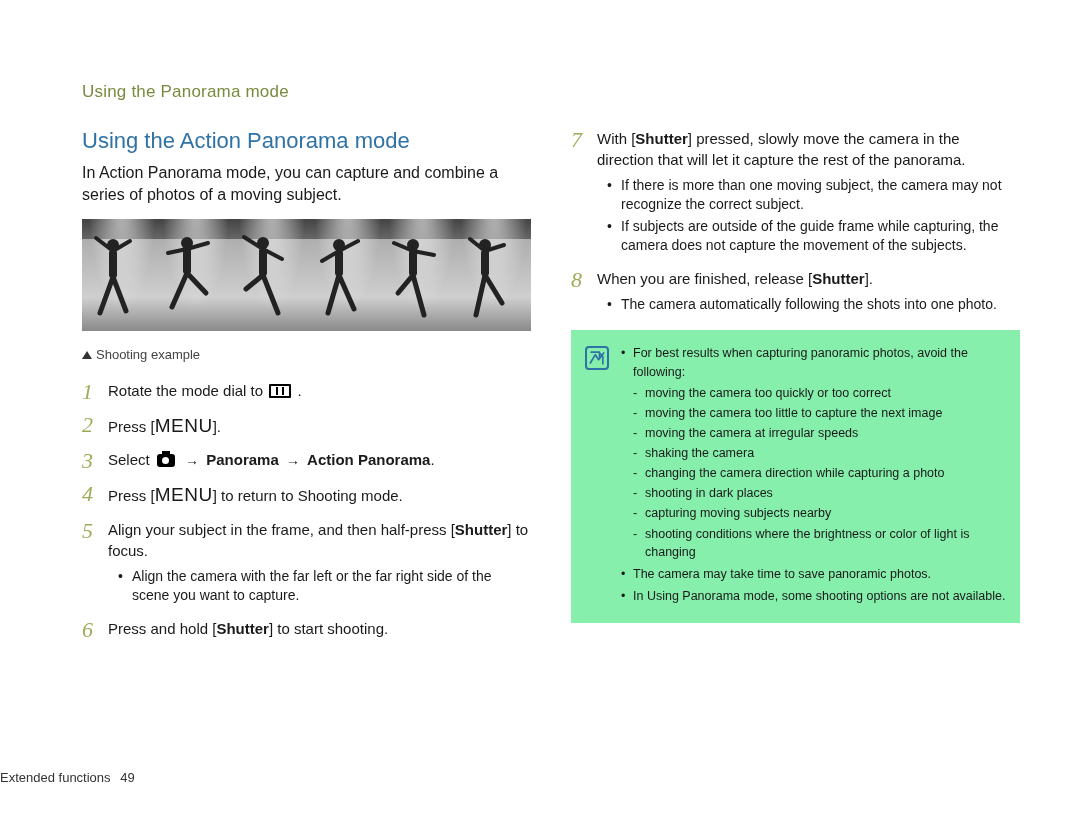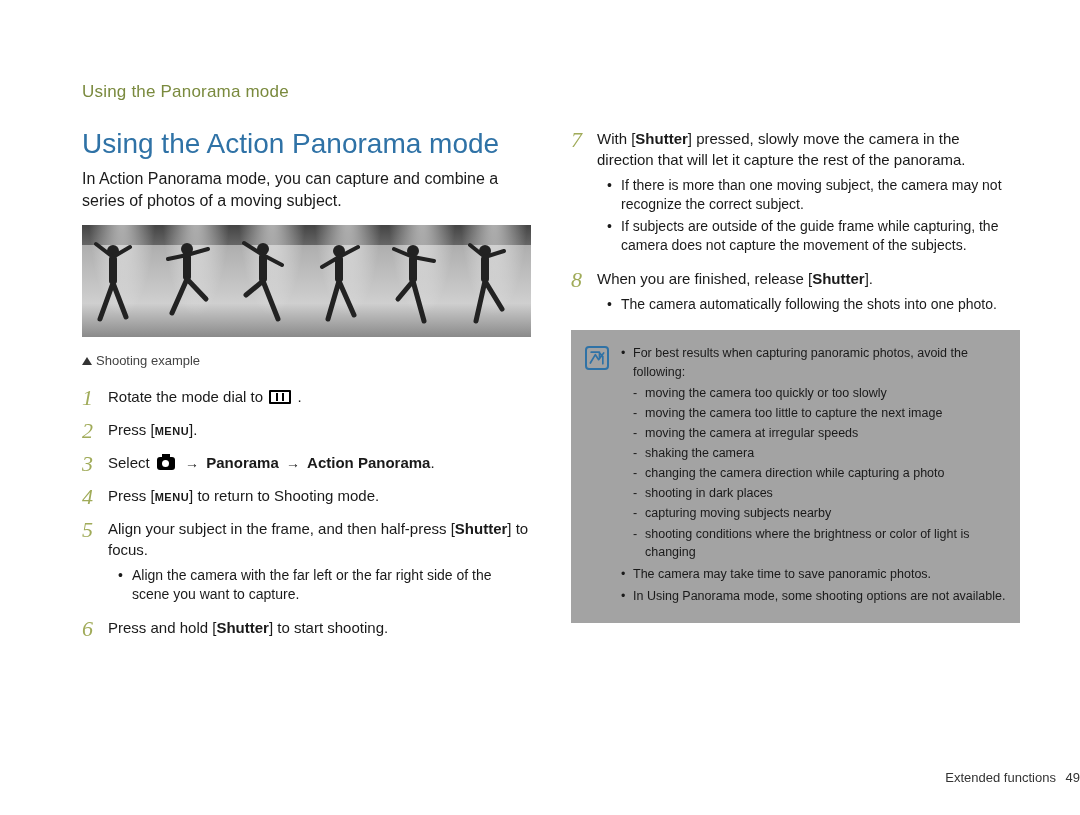--- a/index.html
+++ b/index.html
@@ -23,21 +23,21 @@
     }
     .columns {
       display: flex;
       gap: 40px;
     }
     .col { flex: 1; }
     .col-left { max-width: 450px; }
     .col-right { max-width: 480px; }
     .section-title {
       color: #2f72a6;
-      font-size: 28px;
+      font-size: 22px;
       font-weight: 400;
       margin-bottom: 8px;
     }
     .intro {
       font-size: 16px;
       line-height: 1.4;
       margin-bottom: 12px;
     }
     .example-image {
       width: 100%;
@@ -124,39 +124,39 @@
       vertical-align: -2px;
       margin: 0 2px;
     }
     .pano-icon::before, .pano-icon::after {
       content:""; position:absolute; top:1px; bottom:1px; width:2px; background:#000;
     }
     .pano-icon::before { left:5px; }
     .pano-icon::after { right:5px; }
     .menu-word {
       font-family: Arial, sans-serif;
-      font-weight: bold;
-      font-size: 11px;
+      font-weight: normal;
+      font-size: 19px;
       letter-spacing: 0.5px;
       display: inline-block;
       vertical-align: 0px;
     }
     .camera-icon {
       display:inline-block; width:18px; height:13px; background:#000; border-radius:3px;
       position:relative; vertical-align:-2px; margin: 0 3px;
     }
     .camera-icon::before {
       content:""; position:absolute; top:-3px; left:5px; width:8px; height:3px; background:#000;
     }
     .camera-icon::after {
       content:""; position:absolute; top:3px; left:5px; width:7px; height:7px; border-radius:50%; background:#fff;
     }
     .arrow { font-size: 14px; margin: 0 3px; }
     .note-box {
-      background: #a3a3a3;
+      background: #86efac;
       padding: 14px 8px 14px 14px;
       margin-top: 14px;
       display: flex;
       gap: 12px;
     }
     .note-icon {
       width: 24px; height: 24px;
       border: 2px solid #2f72a6;
       border-radius: 4px;
       flex-shrink:0;
@@ -174,21 +174,21 @@
     }
     .note-sublist { margin-top:3px; }
     .note-sublist li {
       position:relative; padding-left:12px; list-style:none; margin-bottom:2px;
     }
     .note-sublist li::before {
       content:"-"; position:absolute; left:0; top:0;
     }
     .footer {
       position:absolute; bottom:30px; left:0; right:0;
-      text-align:right; font-size:13px; color:#333;
+      text-align:left; font-size:13px; color:#333;
     }
     .footer .pn { margin-left:6px; }
   </style>
 </head>
 <body>
 
 <div class="page">
   <div class="header">Using the Panorama mode</div>
 
   <div class="columns">
@@ -308,21 +308,21 @@
         <div class="note-icon">
           <svg viewBox="0 0 24 24">
               <path d="M5 5 L14 5 L19 10 L19 19 M15 5 L15 11 M4 18 L10 8 L14 14 L20 6" fill="none" stroke="#2f72a6" stroke-width="2" stroke-linejoin="round" stroke-linecap="round"></path>
             </svg>
         </div>
         <div class="note-content">
           <ul>
             <li>
               <span>For best results when capturing panoramic photos, avoid the following:</span>
               <ul class="note-sublist" id="note-items">
-                  <li>moving the camera too quickly or too slowly</li>
+                  <li>moving the camera too quickly or too correct</li>
                   <li>moving the camera too little to capture the next image</li>
                   <li>moving the camera at irregular speeds</li>
                   <li>shaking the camera</li>
                   <li>changing the camera direction while capturing a photo</li>
                   <li>shooting in dark places</li>
                   <li>capturing moving subjects nearby</li>
                   <li>shooting conditions where the brightness or color of light is changing</li>
                 </ul>
             </li>
             <li>The camera may take time to save panoramic photos.</li>

